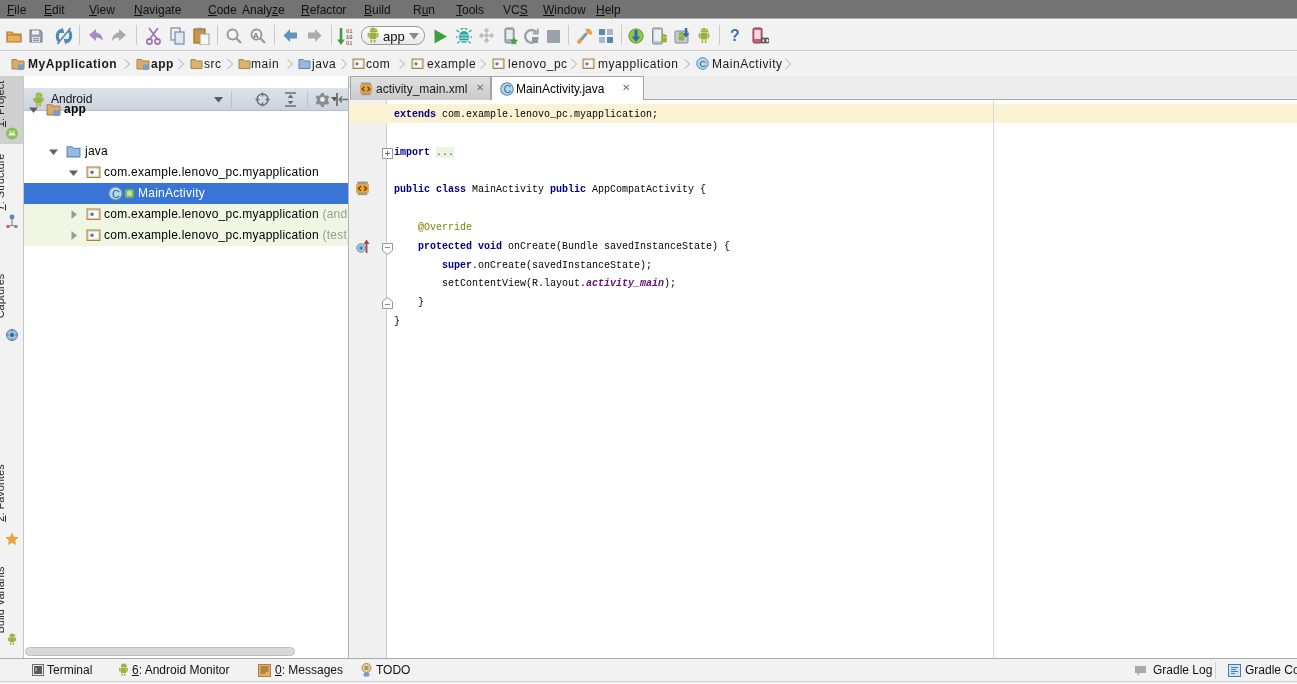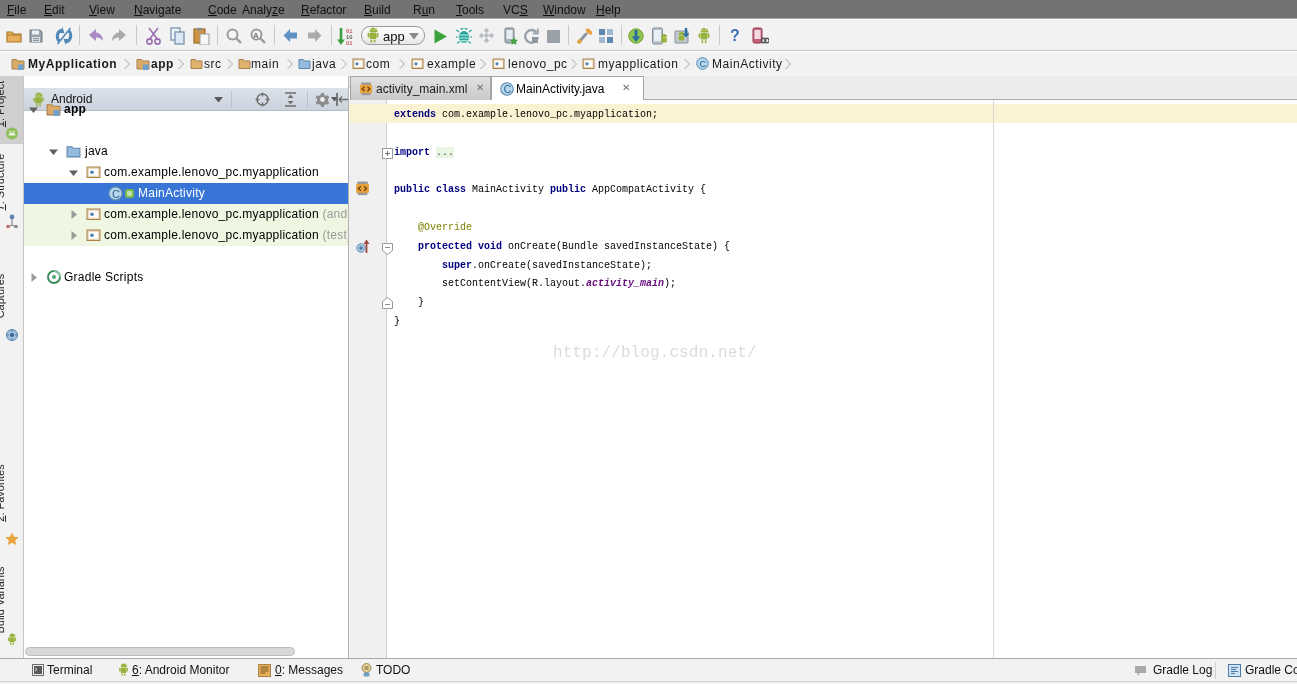--- a/index.html
+++ b/index.html
@@ -482,31 +482,20 @@
     <svg class="tri" style="left:45px">
         <path d="M2.5 0 l5.5 4.5 -5.5 4.5 z" fill="#9a9a9a"></path>
       </svg>
     <svg style="position:absolute;left:62px;top:3px" width="15" height="14" viewBox="0 0 15 14">
         <rect x="1" y="2" width="13" height="10.5" fill="#e6d4b4" stroke="#a9824a"></rect>
         <rect x="2.8" y="3.8" width="9.4" height="7" fill="#fdfdfd"></rect>
         <circle cx="6" cy="7.3" r="1.8" fill="#4e7fae"></circle>
       </svg>
     <div class="txt" style="left:80px">com.example.lenovo_pc.myapplication <span style="color:#9a9a9a">(test)</span></div>
   </div>
-  <div class="trow" style="top:191px">
-    <svg class="tri" style="left:5px">
-        <path d="M2.5 0 l5.5 4.5 -5.5 4.5 z" fill="#9a9a9a"></path>
-      </svg>
-    <svg style="position:absolute;left:22px;top:2px" width="16" height="16" viewBox="0 0 16 16">
-        <circle cx="8" cy="8" r="6" fill="#fff" stroke="#3e8e5c" stroke-width="2"></circle>
-        <circle cx="8" cy="8" r="2" fill="#55a472"></circle>
-        <path d="M8 2 a6 6 0 0 1 6 6" stroke="#8fc3a4" stroke-width="2" fill="none"></path>
-      </svg>
-    <div class="txt" style="left:40px">Gradle Scripts</div>
-  </div>
 
   <div style="position:absolute;left:1px;top:571px;width:270px;height:9px;background:#d8d8d8;border:1px solid #bdbdbd;border-radius:5px"></div>
 </div>
 
 <div class="abs" id="tabbar">
   <div style="position:absolute;left:0;top:0;width:141px;height:24px;background:linear-gradient(#e1e1e1,#c9c9c9);border:1px solid #a4a4a4;border-bottom:none"></div>
   <svg style="position:absolute;left:9px;top:6px" width="14" height="14" viewBox="0 0 14 14">
       <rect x="2" y="0.5" width="10" height="3" rx="1" fill="#9a9a9a"></rect>
       <rect x="1" y="2.8" width="12" height="8.4" rx="1" fill="#e8a33d"></rect>
       <rect x="2.5" y="11" width="9" height="2.2" fill="#9a9a9a"></rect>
@@ -557,21 +546,20 @@
 <span class="kw">import</span> <span style="background:#e9f5e3;color:#4a4a4a">...</span>
 
 <span class="kw">public class</span> MainActivity <span class="kw">public</span> AppCompatActivity {
 
     <span class="ann">@Override</span>
     <span class="kw">protected void</span> onCreate(Bundle savedInstanceState) {
         <span class="kw">super</span>.onCreate(savedInstanceState);
         setContentView(R.layout.<span class="fld">activity_main</span>);
     }
 }</div>
-  <div id="watermark">http://blog.csdn.net/</div>
 </div>
 
 <div class="abs" id="botbar">
   <svg style="position:absolute;left:32px;top:5px" width="12" height="12" viewBox="0 0 12 12">
       <rect x="0.5" y="0.5" width="11" height="11" fill="#ececec" stroke="#6e6e6e"></rect>
       <rect x="2" y="2" width="8" height="8" fill="#5a5a5a"></rect>
       <path d="M3 4 l2 1.5 -2 1.5" stroke="#ddd" stroke-width="1" fill="none"></path>
     </svg>
   <div class="bitem" style="left:47px">Terminal</div>
   <svg style="position:absolute;left:117px;top:4px" width="13" height="14" viewBox="0 0 16 17">

